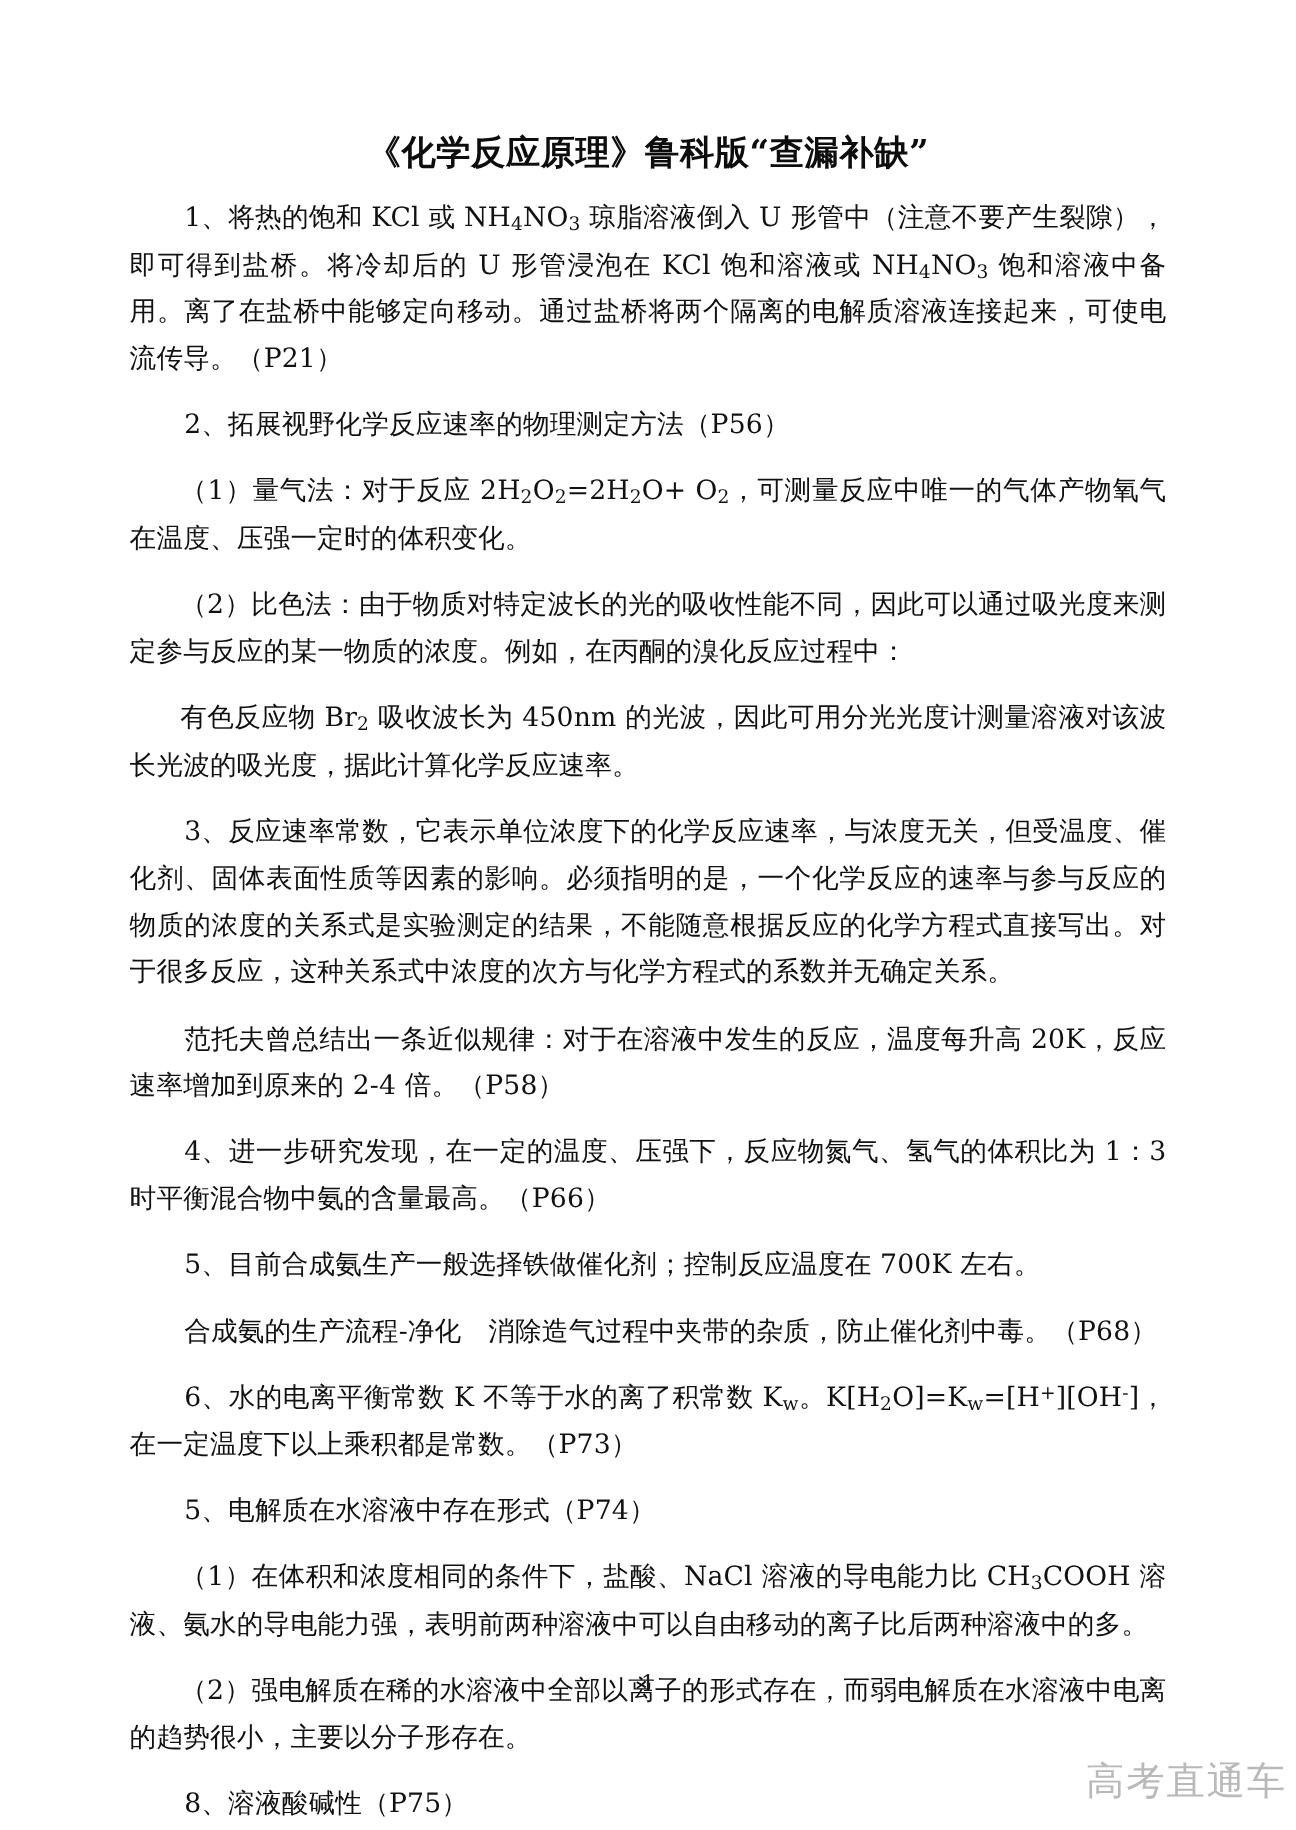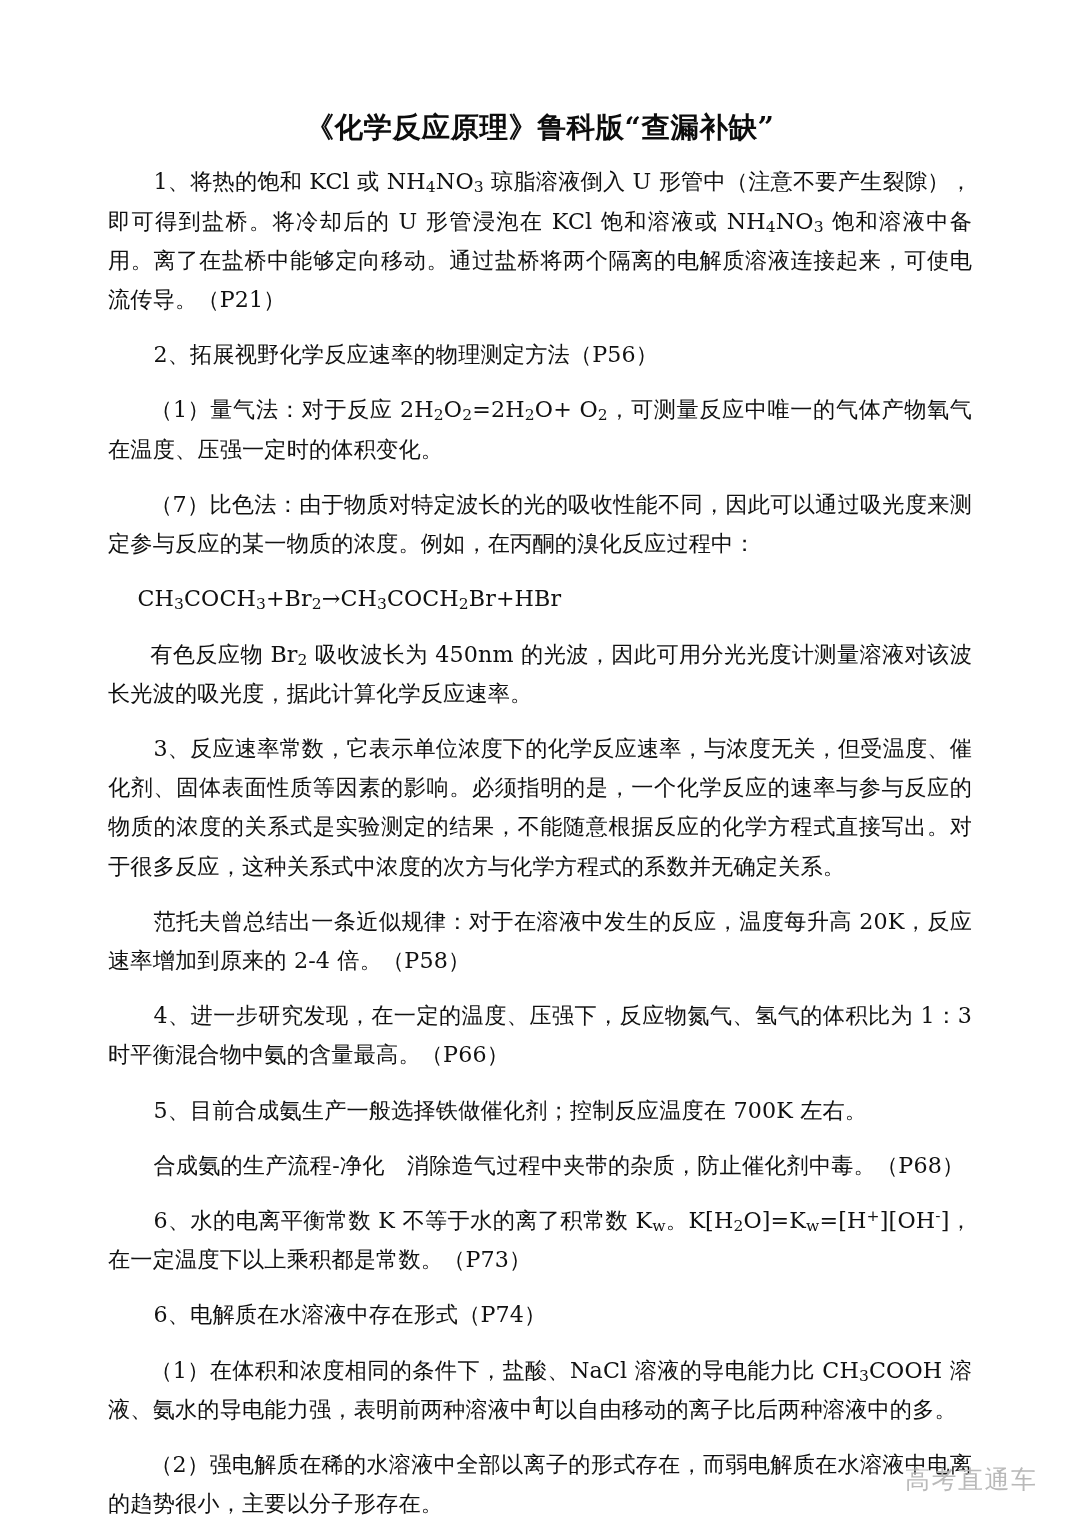--- a/index.html
+++ b/index.html
@@ -94,21 +94,21 @@
     text-align: center;
     font-size: 19px;
     color: #1a1a1a;
     font-family: "DejaVu Serif", "Liberation Serif", serif;
   }
 
   #watermark {
     position: absolute;
     left: 905px;
     top: 1463px;
-    font-size: 25px;
+    font-size: 32px;
     color: #b9b9b9;
     letter-spacing: 1.5px;
     font-family: "DejaVu Sans", "Liberation Sans", sans-serif;
     white-space: nowrap;
     user-select: none;
   }
 </style>
 </head>
 <body>
 
@@ -121,25 +121,22 @@
     <p class="para indent">
       <span>1、将热的饱和 <span class="latin">KCl</span> 或 <span class="latin">NH<sub>4</sub>NO<sub>3</sub></span> 琼脂溶液倒入 <span class="latin">U</span> 形管中（注意不要产生裂隙），即可得到盐桥。将冷却后的 <span class="latin">U</span> 形管浸泡在 <span class="latin">KCl</span> 饱和溶液或 <span class="latin">NH<sub>4</sub>NO<sub>3</sub></span> 饱和溶液中备用。离了在盐桥中能够定向移动。通过盐桥将两个隔离的电解质溶液连接起来，可使电流传导。（<span class="latin">P21</span>）</span>
     </p>
 
     <p class="para indent">2、拓展视野化学反应速率的物理测定方法（P56）</p>
 
     <p class="para indent-sm">
       （1）量气法：对于反应 <span class="latin">2H<sub>2</sub>O<sub>2</sub>=2H<sub>2</sub>O+ O<sub>2</sub></span>，可测量反应中唯一的气体产物氧气在温度、压强一定时的体积变化。
     </p>
 
-    <p class="para indent-sm">（7）比色法：由于物质对特定波长的光的吸收性能不同，因此可以通过吸光度来测定参与反应的某一物质的浓度。例如，在丙酮的溴化反应过程中：</p>
+    <p class="para indent-sm">（2）比色法：由于物质对特定波长的光的吸收性能不同，因此可以通过吸光度来测定参与反应的某一物质的浓度。例如，在丙酮的溴化反应过程中：</p>
 
-    <p class="chem-line">
-      <span class="latin">CH<sub>3</sub>COCH<sub>3</sub>+Br<sub>2</sub>→CH<sub>3</sub>COCH<sub>2</sub>Br+HBr</span>
-    </p>
 
     <p class="para indent-sm">
       有色反应物 <span class="latin">Br<sub>2</sub></span> 吸收波长为 <span class="latin">450nm</span> 的光波，因此可用分光光度计测量溶液对该波长光波的吸光度，据此计算化学反应速率。
     </p>
 
 
     <p class="para indent">3、反应速率常数，它表示单位浓度下的化学反应速率，与浓度无关，但受温度、催化剂、固体表面性质等因素的影响。必须指明的是，一个化学反应的速率与参与反应的物质的浓度的关系式是实验测定的结果，不能随意根据反应的化学方程式直接写出。对于很多反应，这种关系式中浓度的次方与化学方程式的系数并无确定关系。</p>
 
     <p class="para indent">
       范托夫曾总结出一条近似规律：对于在溶液中发生的反应，温度每升高 <span class="latin">20K</span>，反应速率增加到原来的 <span class="latin">2-4</span> 倍。（<span class="latin">P58</span>）
@@ -154,21 +151,21 @@
     </p>
 
     <p class="para indent">
       合成氨的生产流程-净化　消除造气过程中夹带的杂质，防止催化剂中毒。（<span class="latin">P68</span>）
     </p>
 
     <p class="para indent">
       6、水的电离平衡常数 <span class="latin">K</span> 不等于水的离了积常数 <span class="latin">K<sub>w</sub></span>。<span class="latin">K[H<sub>2</sub>O]=K<sub>w</sub>=[H<sup>+</sup>][OH<sup>-</sup>]</span>，在一定温度下以上乘积都是常数。（<span class="latin">P73</span>）
     </p>
 
-    <p class="para indent">6、电解质在水溶液中存在形式（P74）</p>
+    <p class="para indent">5、电解质在水溶液中存在形式（P74）</p>
 
     <p class="para indent-sm">
       （1）在体积和浓度相同的条件下，盐酸、<span class="latin">NaCl</span> 溶液的导电能力比 <span class="latin">CH<sub>3</sub>COOH</span> 溶液、氨水的导电能力强，表明前两种溶液中可以自由移动的离子比后两种溶液中的多。
     </p>
 
     <p class="para indent-sm">（2）强电解质在稀的水溶液中全部以离子的形式存在，而弱电解质在水溶液中电离的趋势很小，主要以分子形存在。</p>
 
 
     <p class="para indent">
       8、溶液酸碱性（<span class="latin">P75</span>）

